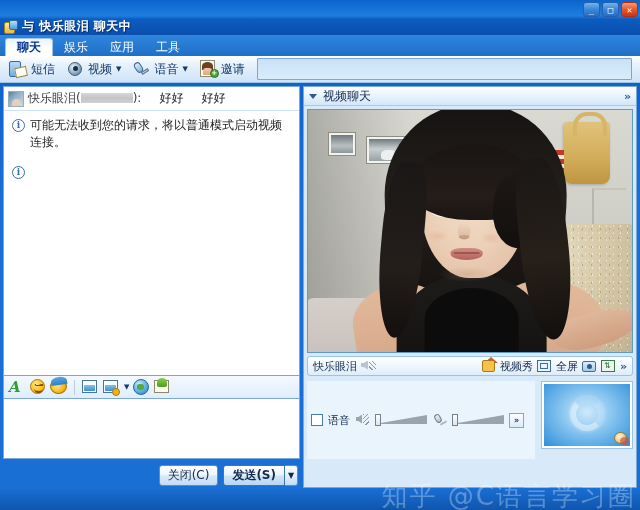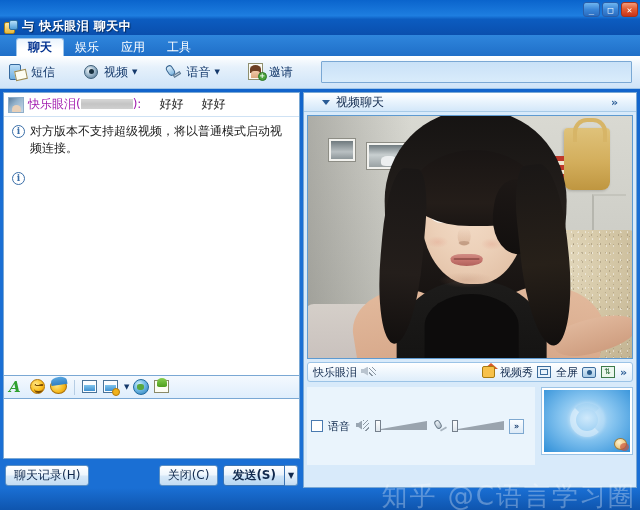--- a/index.html
+++ b/index.html
@@ -60,21 +60,21 @@
     background: linear-gradient(to bottom, #f39b7c 0%, #e35e33 45%, #c8341a 100%);
     border-color: #a8321a;
     font-weight: bold;
   }
 
   
   .tabstrip {
     height: 21px;
     background: linear-gradient(to bottom,#2f86dd 0%, #1f6fc8 100%);
     display: flex; align-items: flex-end;
-    padding-left: 16px;
+    padding-left: 5px;
     flex-shrink: 0;
   }
   .tab {
     height: 18px;
     padding: 0 11px;
     display: flex; align-items: center;
     font-size: 12px;
     color: #ffffff;
     cursor: pointer;
     border-radius: 3px 3px 0 0;
@@ -83,26 +83,26 @@
   .tab.active {
     background: linear-gradient(to bottom, #eaf4fd 0%, #ffffff 60%, #ffffff 100%);
     color: #00308f;
     font-weight: bold;
     border: 1px solid #9ec4e8;
     border-bottom: none;
   }
 
   
   .toolbar {
-    height: 33px;
+    height: 27px;
     background: linear-gradient(to bottom, #ffffff 0%, #e6f1fb 35%, #cfe4f8 100%);
     border-bottom: 1px solid #9ec4e8;
     display: flex; align-items: center;
     padding: 0 4px;
-    gap: 18px;
+    gap: 2px;
     flex-shrink: 0;
   }
   .tb-item {
     display: flex; align-items: center;
     height: 26px; padding: 0 3px;
     cursor: pointer; gap: 3px;
     border: 1px solid transparent; border-radius: 3px;
     white-space: nowrap;
   }
   .tb-label { font-size: 12px; color: #14396b; }
@@ -157,21 +157,21 @@
     background: linear-gradient(135deg,#5d7f9e 0%, #93b2cb 40%, #c7d9e8 100%);
     flex-shrink: 0;
     position: relative;
     overflow:hidden;
   }
   .avatar-sm::after{
     content:""; position:absolute; left:3px; top:7px;
     width:9px; height:9px; border-radius:50% 50% 40% 40%;
     background:#e8d0b8;
   }
-  .msg-head-name { font-size: 12px; color: #a21caf; }
+  .msg-head-name { font-size: 12px; color: #404040; }
   .redact {
     display: inline-block;
     width: 52px; height: 10px;
     background: linear-gradient(to bottom,#d8d8d8,#c4c4c4,#d0d0d0);
     vertical-align: -1px;
     filter: blur(.4px);
   }
   .msg-head-text { font-size: 12px; color:#1a1a1a; margin-left: 14px;}
   .msg-body { padding: 6px 8px 0 8px; flex:1; }
   .sys-msg {
@@ -253,21 +253,21 @@
     display: flex; flex-direction: column;
     background: #d8eafa;
     border: 1px solid #7aa8d4;
     min-height: 0;
   }
   .vid-head {
     height: 19px;
     background: linear-gradient(to bottom,#ffffff 0%, #e8f3fd 50%, #d3e7f9 100%);
     border-bottom: 1px solid #a8cbe8;
     display: flex; align-items: center;
-    padding: 0 18px; gap: 6px;
+    padding: 0 5px; gap: 6px;
     flex-shrink: 0;
   }
   .caret-down {
     width:0;height:0;
     border-left:4px solid transparent; border-right:4px solid transparent;
     border-top:5px solid #2a5c96; cursor:pointer;
   }
   .vid-head-title { font-size: 12px; color: #10294d; }
   .chev { font-size:11px; color:#2a5c96; font-weight:bold; cursor:pointer;
           font-family:"DejaVu Sans", sans-serif; }
@@ -727,21 +727,21 @@
         <div class="msg-head">
           <span class="avatar-sm"></span>
           <span class="msg-head-name"><span>快乐眼泪</span><span>(</span><span class="redact"></span><span>):</span></span>
           <span class="msg-head-text">好好</span>
           <span class="msg-head-text">好好</span>
         </div>
 
         <div class="msg-body">
           <div class="sys-msg">
             <span class="info-icon">i</span>
-            <span>对方版本不支持超级视频，将以普通模式启动视频连接。</span>
+            <span>可能无法收到您的请求，将以普通模式启动视频连接。</span>
           </div>
           <div class="sys-msg">
             <span class="info-icon">i</span>
           </div>
         </div>
       </div>
 
       <div class="fmt-bar">
         <span class="fmt-ico">
             <i class="g ico-A">A</i>
@@ -769,21 +769,20 @@
           </span>
         <span class="fmt-ico">
             <i class="g ico-gift"></i>
             <i class="g ico-gift2"></i>
           </span>
       </div>
 
       <div class="input-area"></div>
 
       <div class="btn-row">
-        <div class="xp-btn">聊天记录(H)</div>
         <div class="spacer"></div>
         <div class="xp-btn">关闭(C)</div>
         <div style="display:flex;">
           <div class="xp-btn primary" style="border-radius:3px 0 0 3px;">发送(S)</div>
           <div class="send-split">▼</div>
         </div>
       </div>
     </div>
 
     <div class="right-pane">

